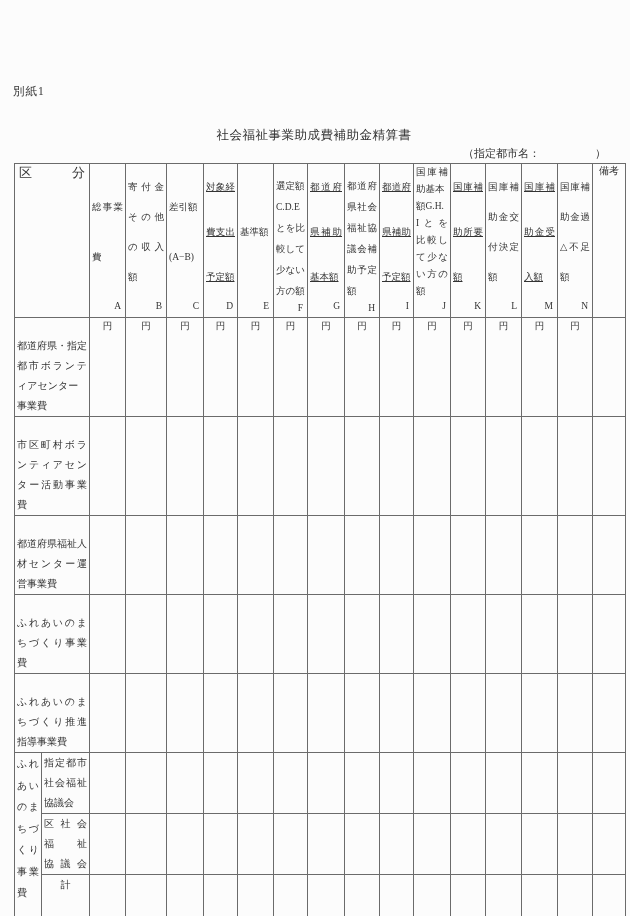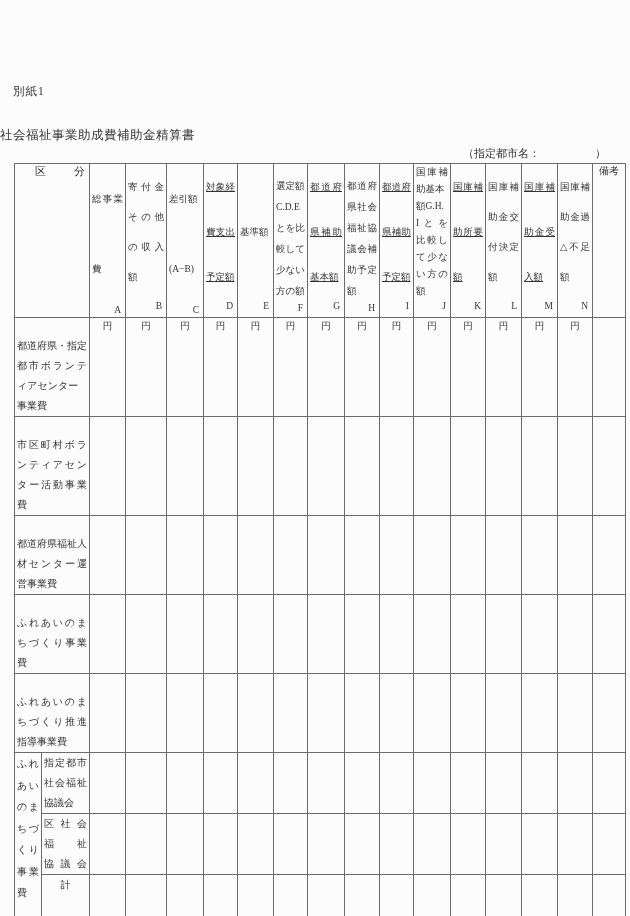--- a/index.html
+++ b/index.html
@@ -2,45 +2,45 @@
 <html><head>
 <meta charset="utf-8">
 <style>
   html,body{margin:0;padding:0;}
   body{
     width:630px;height:916px;position:relative;overflow:hidden;
     background:#fcfcfc;color:#333;
     font-family:"Liberation Serif","DejaVu Serif",serif;
   }
   .attachment{position:absolute;left:13px;top:84px;font-size:11.5px;letter-spacing:1px;}
-  .title{position:absolute;left:0;right:2px;top:127px;text-align:left;font-size:12.5px;letter-spacing:0.5px;}
+  .title{position:absolute;left:0;right:2px;top:127px;text-align:center;font-size:12.5px;letter-spacing:0.5px;}
   .cityname{position:absolute;right:24px;top:146px;font-size:11px;}
 
   table.form{
     position:absolute;left:14px;top:163px;
     border-collapse:collapse;table-layout:fixed;width:611px;
   }
   table.form th,table.form td{
     border:1px solid #6b6b6b;padding:0;margin:0;
     font-weight:normal;vertical-align:top;overflow:hidden;
   }
   
   tr.hrow th{height:153px;}
   .hwrap{display:flex;flex-direction:column;height:153px;}
   .hlabel{flex:1;display:flex;align-items:center;padding:0 2px;}
   .hlabel span{display:block;width:100%;font-size:9.5px;text-align:justify;white-space:pre-line;}
   .lh1 span{line-height:14px;}
-  .lh2 span{line-height:70px;}
+  .lh2 span{line-height:50px;}
   .lh3 span{line-height:45px;text-decoration:underline;}
   .lh4 span{line-height:30px;}
   .lh6 span{line-height:21px;margin-top:12px;}
   .lh8 span{line-height:17px;}
   .hkey{height:14px;line-height:12px;text-align:right;padding:0 4px 3px 0;font-size:9.5px;}
   th.corner{vertical-align:middle;}
-  th.corner span{display:block;padding:0 4px;font-size:11px;text-align:justify;text-align-last:justify;margin-left:16px;}
+  th.corner span{display:block;padding:0 4px;font-size:13px;text-align:justify;text-align-last:justify;}
   th.remarks-h{vertical-align:middle;}
   th.remarks-h span{display:block;text-align:center;font-size:10px;}
   
   tr.r1{height:86px;} tr.r2{height:61px;} tr.r3{height:68px;}
   tr.r4{height:47px;} tr.r5{height:62px;}
   tr.r6a{height:57px;} tr.r6b{height:61px;} tr.r6c{height:45px;}
   td.rlabel{vertical-align:middle;}
   td.rlabel span{display:block;padding:0 2px;font-size:10px;line-height:20px;
     text-align:justify;white-space:pre-line;margin-top:18px;}
   td.vlabel{vertical-align:middle;}

